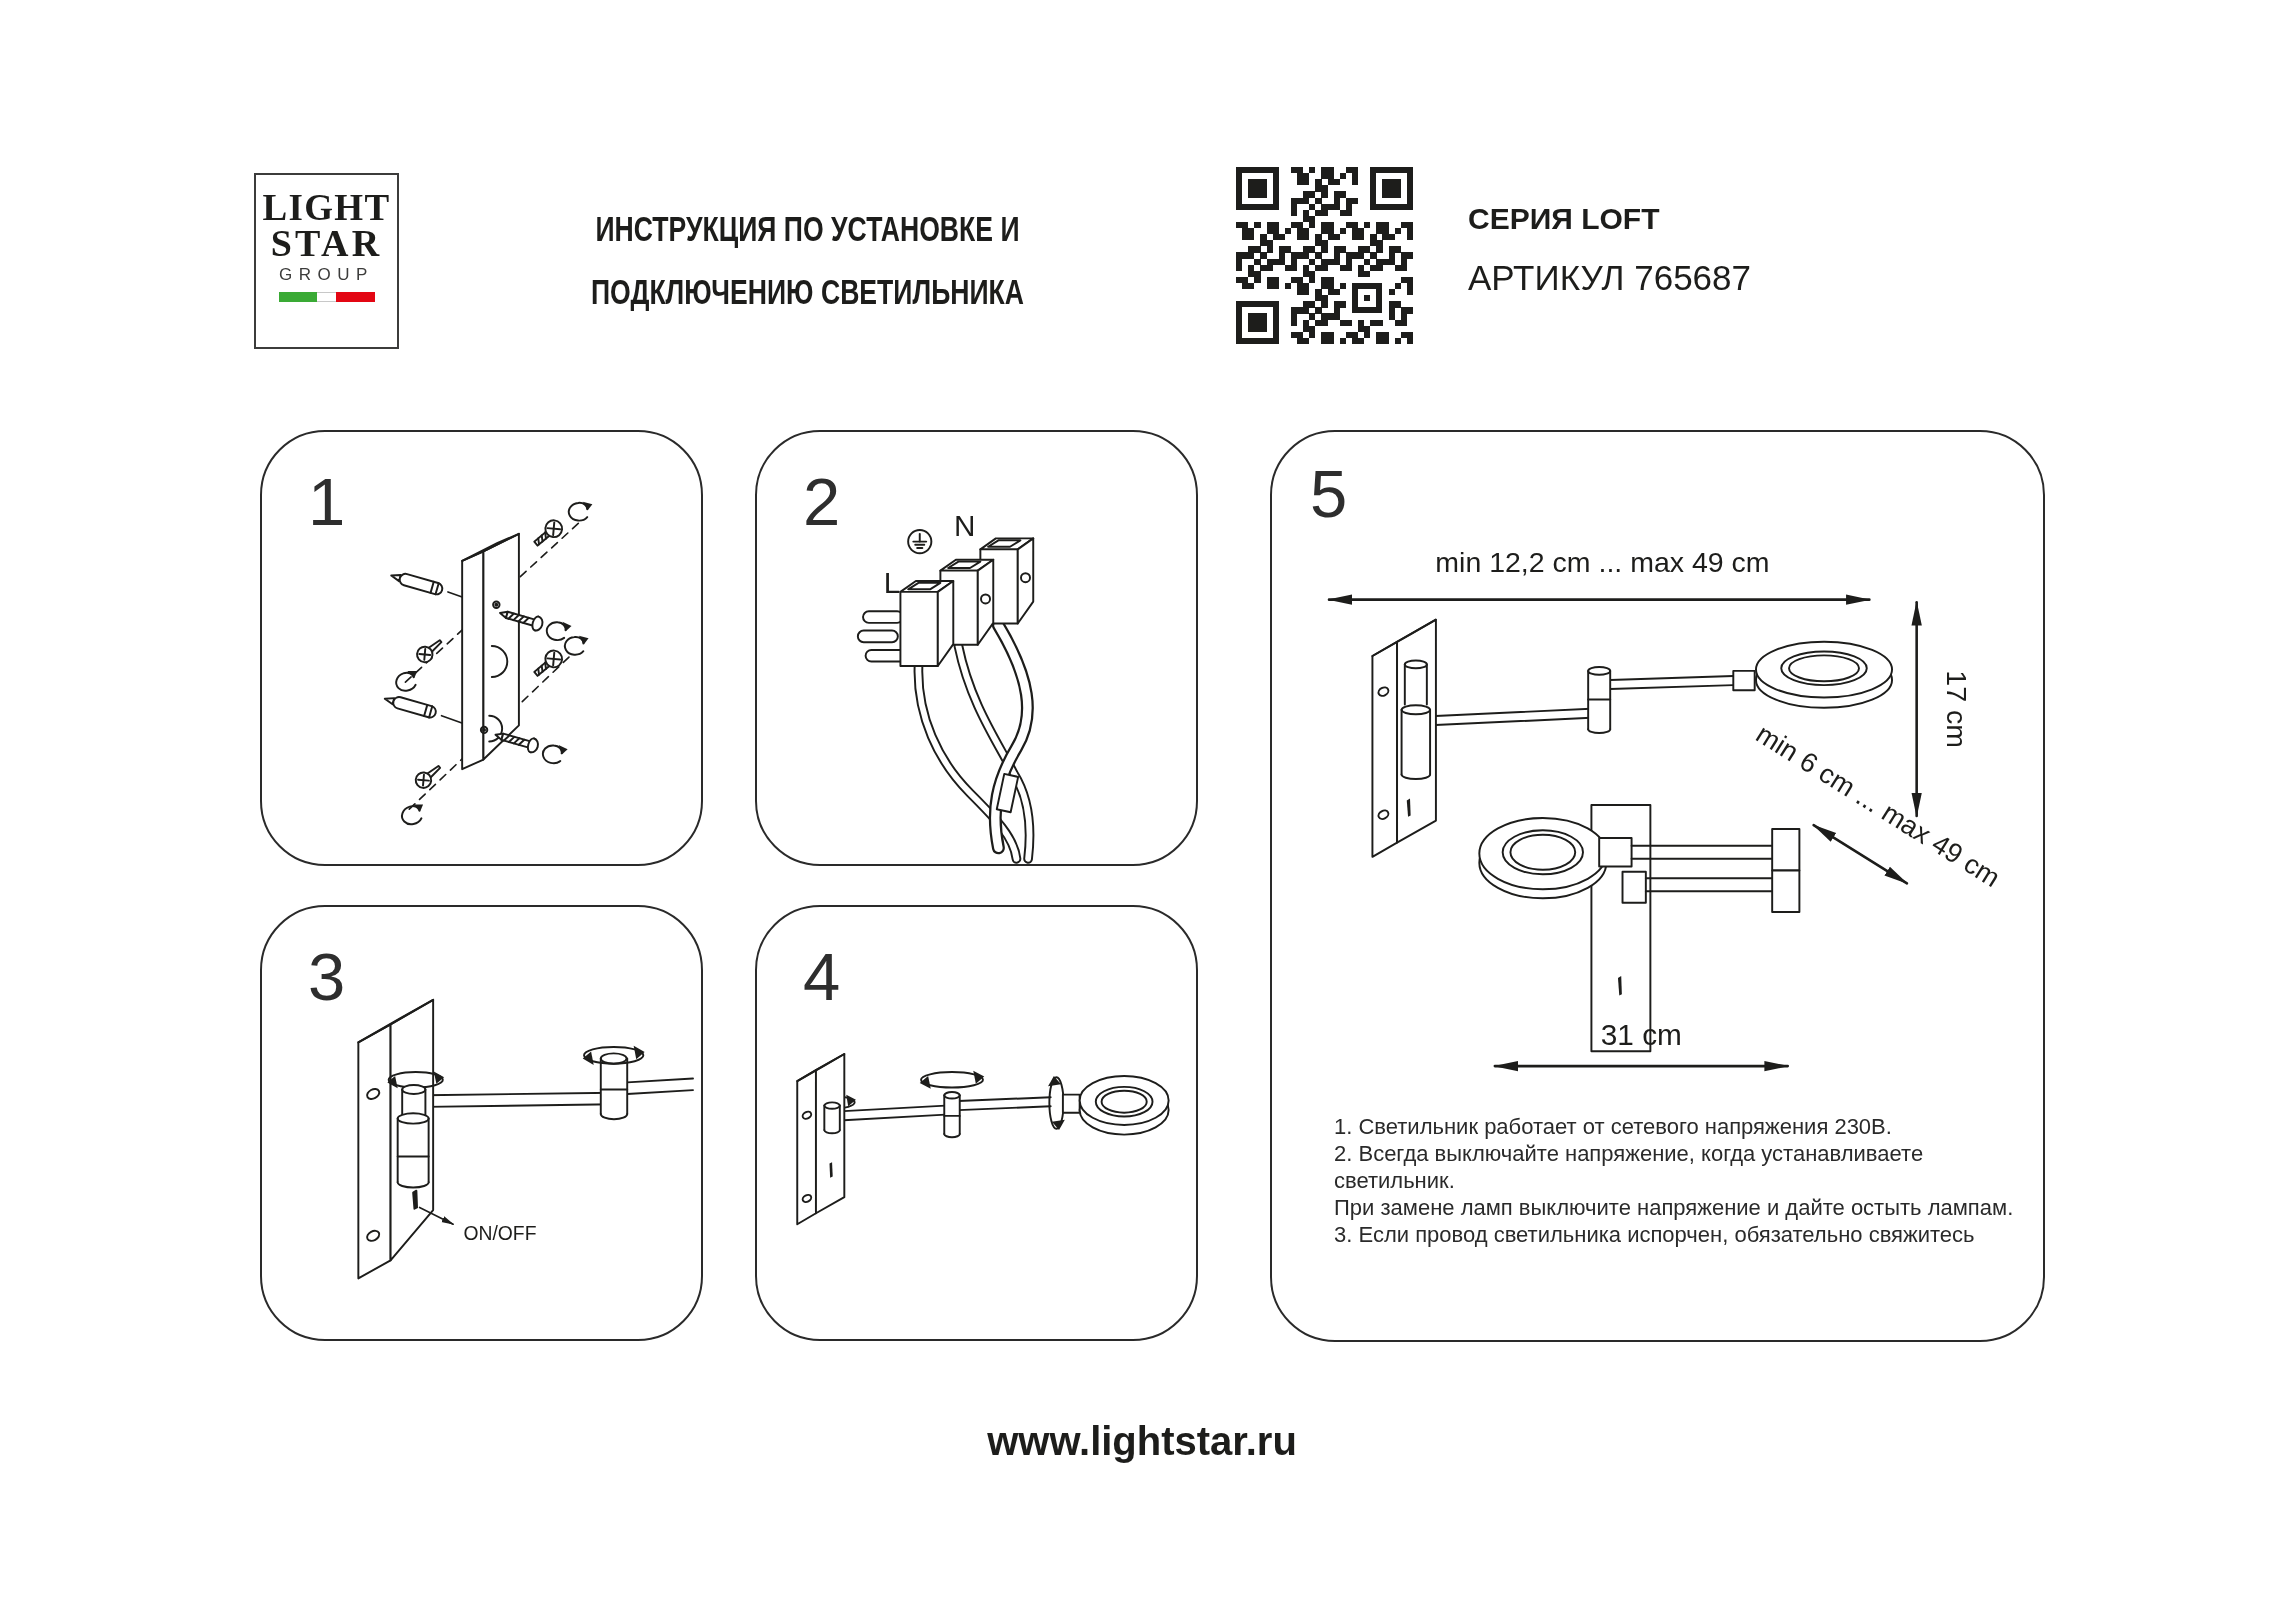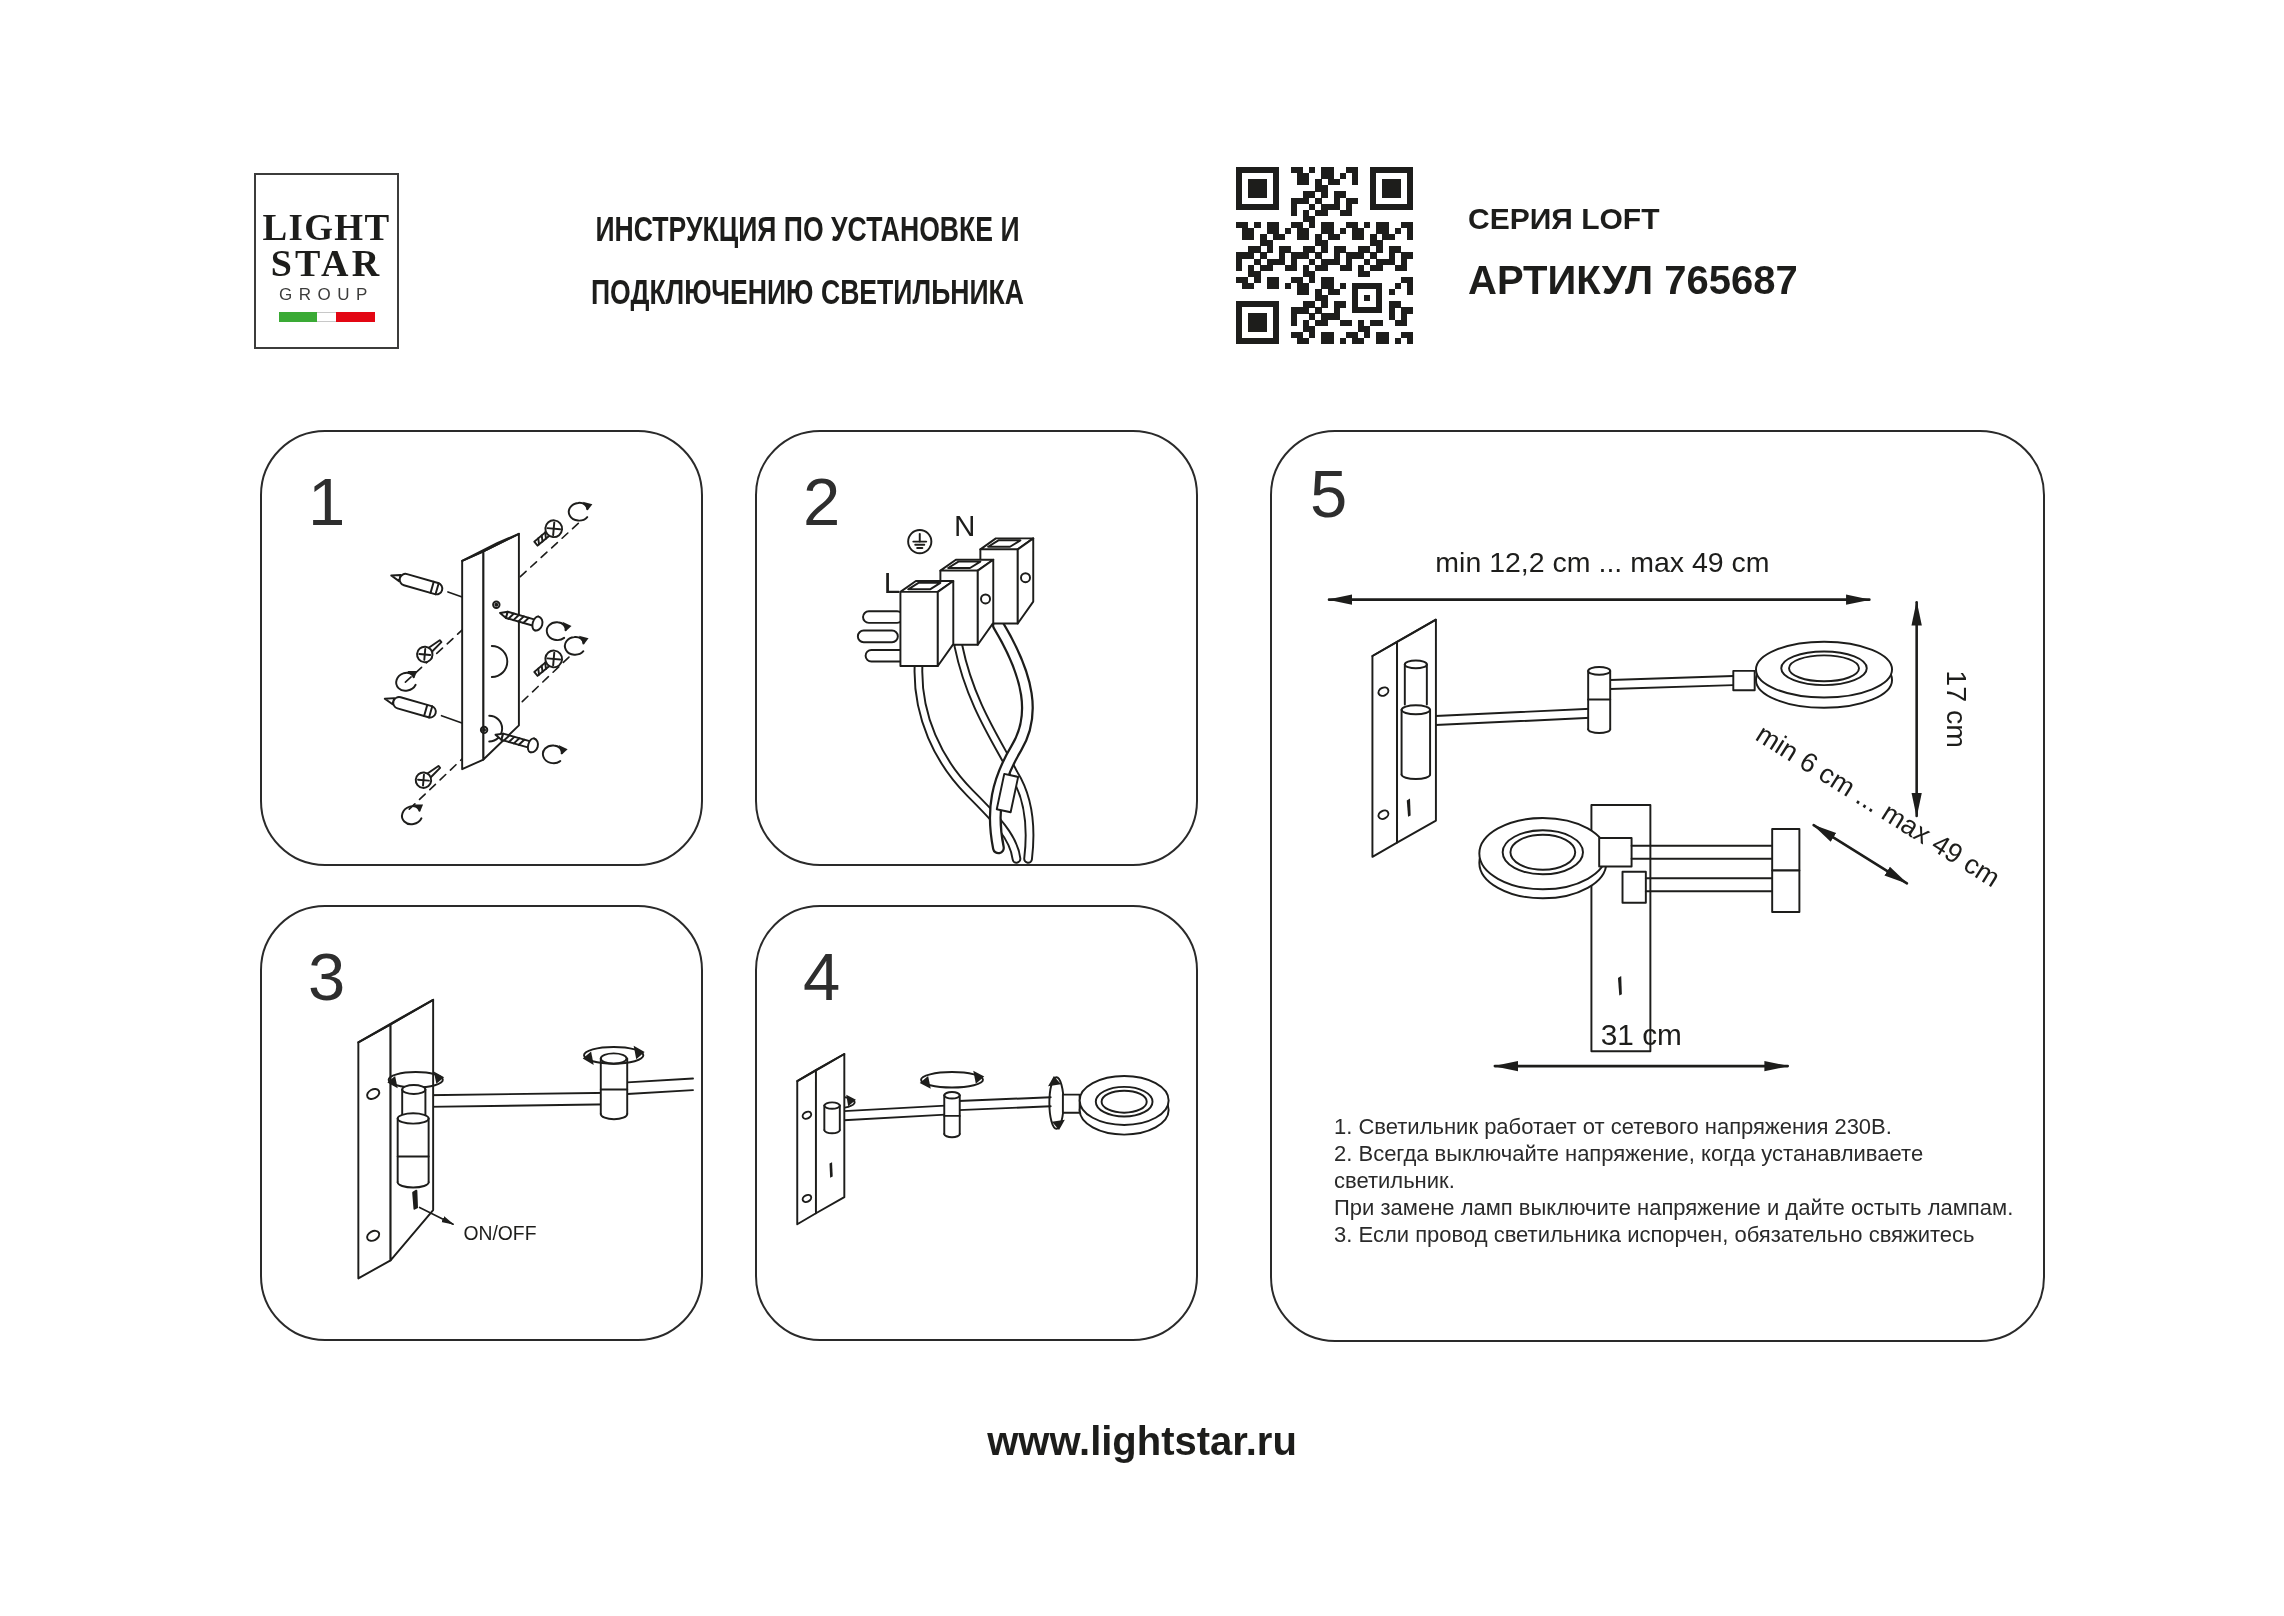--- a/index.html
+++ b/index.html
@@ -6,36 +6,36 @@
   body{
     width:2284px;height:1616px;background:#ffffff;position:relative;overflow:hidden;
     font-family:"Liberation Sans",sans-serif;color:#1d1d1b;
   }
   .abs{position:absolute;}
   
   .logo{
     left:254px;top:173px;width:145px;height:176px;
     border:2px solid #3c3c3b;box-sizing:border-box;text-align:center;background:#fff;
   }
-  .logo .l1{margin-top:36px;font-family:"Liberation Serif",serif;font-weight:bold;font-size:37px;line-height:34px;letter-spacing:1.3px;}
+  .logo .l1{margin-top:16px;font-family:"Liberation Serif",serif;font-weight:bold;font-size:37px;line-height:34px;letter-spacing:1.3px;}
   .logo .l2{font-family:"Liberation Serif",serif;font-weight:bold;font-size:38px;line-height:36px;letter-spacing:3.3px;}
   .logo .l3{font-size:17px;letter-spacing:6.5px;line-height:25px;margin-top:1.3px;color:#3c3c3b;}
   .logo .flag{width:96px;height:9.8px;margin:5.2px auto 0;display:flex;}
   .logo .flag .fg{flex:4;background:#3aaa35;}
   .logo .flag .fw{flex:2;background:#ffffff;border-top:1.3px solid #c8c8c8;border-bottom:1.3px solid #c8c8c8;box-sizing:border-box;}
   .logo .flag .fr{flex:4;background:#e30613;}
   .title{
     left:391px;top:197px;width:833px;text-align:center;
     font-weight:bold;font-size:35px;line-height:63px;white-space:nowrap;
   }
   .title div{transform:scaleX(0.76);transform-origin:50% 50%;}
   .qr{left:1236px;top:167px;width:177px;height:177px;}
   .series{left:1468px;top:202px;width:586px;text-align:left;}
   .series .s1{font-size:30px;font-weight:bold;line-height:33px;}
-  .series .s2{font-size:40px;font-weight:bold;margin-top:23.4px;}
+  .series .s2{font-size:35px;font-weight:normal;margin-top:23.4px;}
   
   .panel{position:absolute;border:2.6px solid #2a2a2a;border-radius:65px;background:#fff;box-sizing:border-box;}
   .p1{left:260px;top:430px;width:443px;height:436px;}
   .p2{left:755px;top:430px;width:443px;height:436px;}
   .p3{left:260px;top:905px;width:443px;height:436px;}
   .p4{left:755px;top:905px;width:443px;height:436px;}
   .p5{left:1270px;top:430px;width:775px;height:912px;}
   .pnum{position:absolute;left:46px;top:34px;font-size:67px;font-weight:500;color:#2e2e2e;line-height:72px;}
   .panel svg.draw{position:absolute;left:0;top:0;width:100%;height:100%;}
   .notes{position:absolute;left:52px;top:681px;width:690px;font-size:22px;line-height:27px;color:#2a2a2a;margin-left:10px;}

